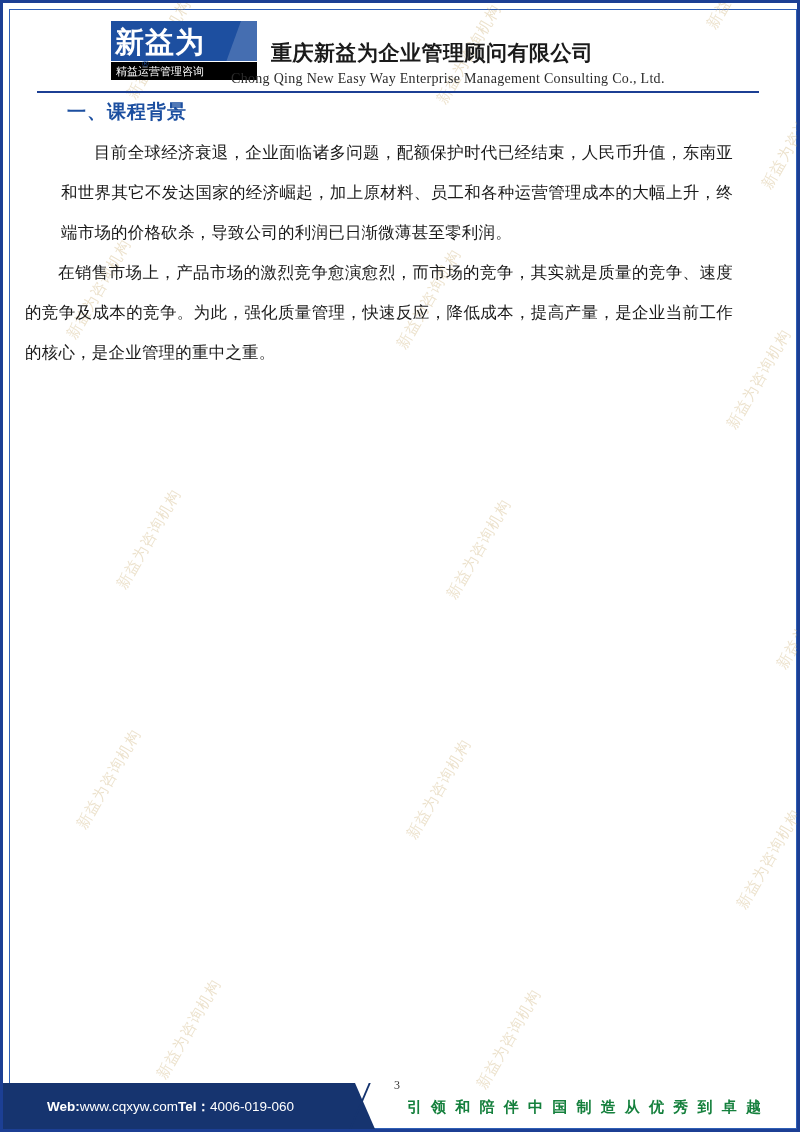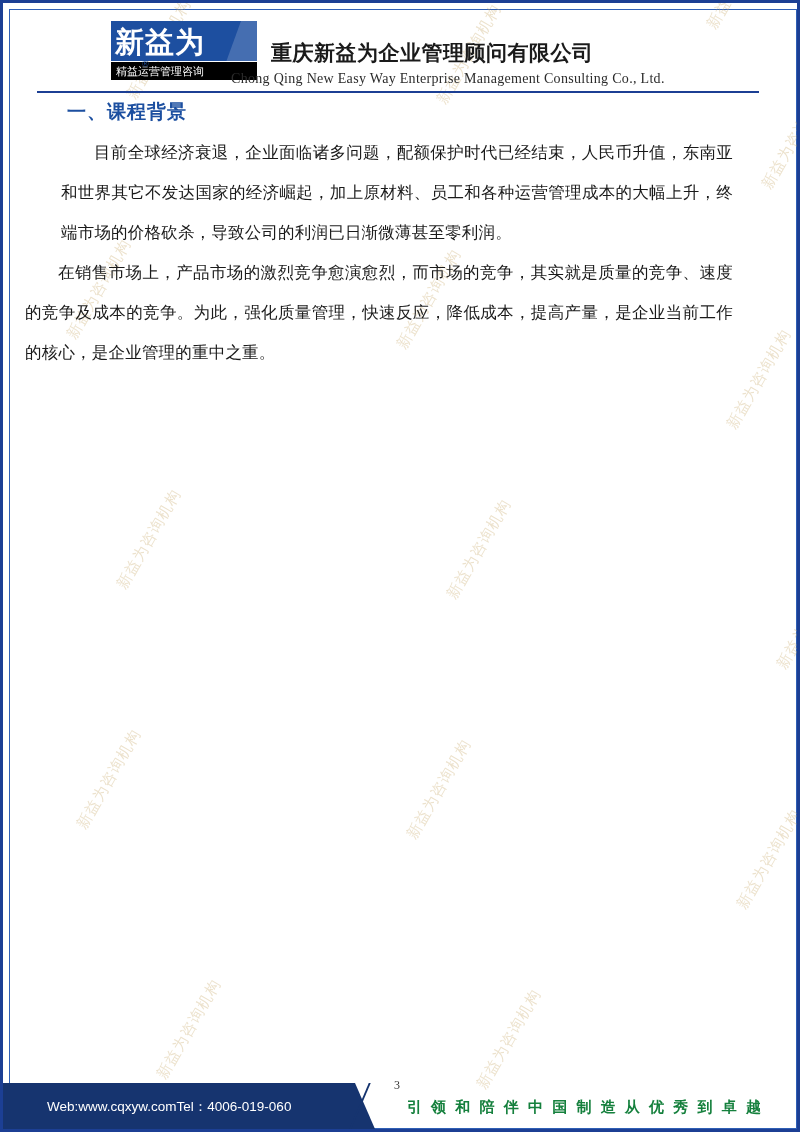--- a/index.html
+++ b/index.html
@@ -209,21 +209,21 @@
     clip-path: polygon(0 0, 352px 0, 372px 46px, 0 46px);
   }
   .footer-left-text {
     position: absolute;
     left: 44px;
     bottom: 13px;
     font-size: 13.5px;
     color: #ffffff;
     font-family: "Liberation Sans", sans-serif;
   }
-  .footer-left-text b { font-weight: normal; text-align: right; }
+  .footer-left-text b { font-weight: bold; text-align: right; }
   .footer-right {
     position: absolute;
     right: 28px;
     bottom: 12px;
     font-size: 15px;
     color: #15803d;
     font-family: "DejaVu Sans", sans-serif;
     letter-spacing: 2px;
     font-weight: bold;
   }

